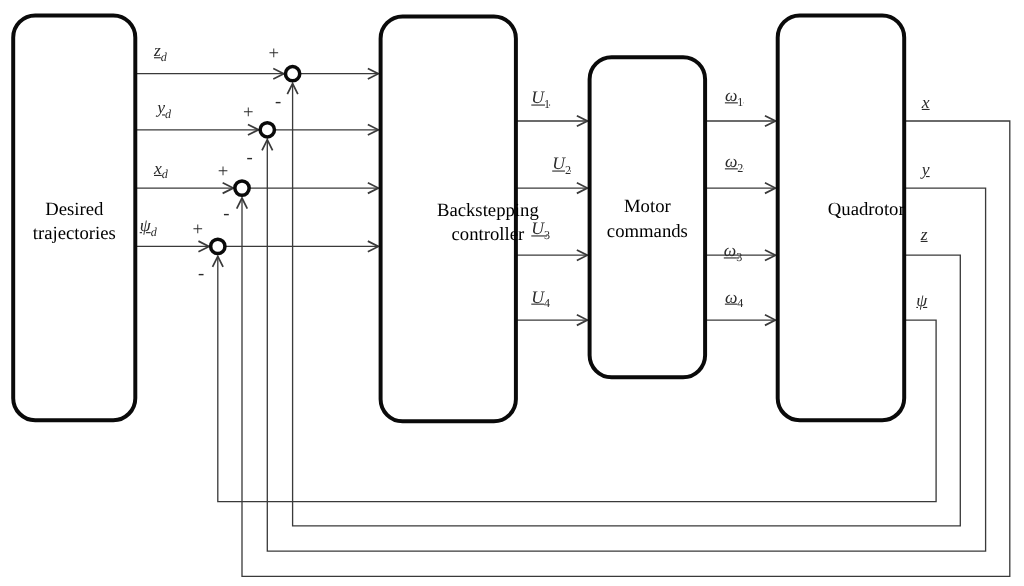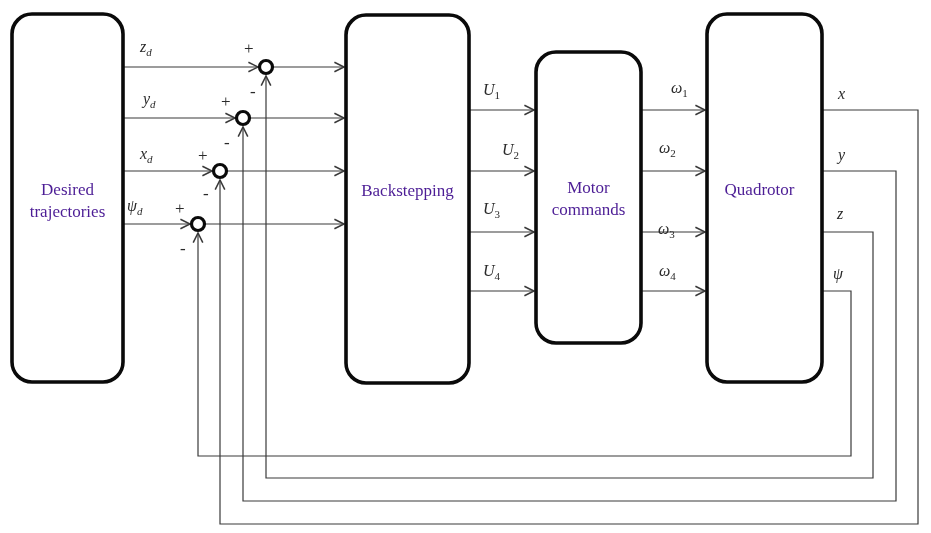--- a/index.html
+++ b/index.html
@@ -8,32 +8,33 @@
     width: 931px;
     height: 533px;
     background: #ffffff;
     font-family: "Liberation Serif", serif;
     overflow: hidden;
   }
   .canvas svg { position: absolute; left: 0; top: 0; }
   .block-label {
     position: absolute;
     text-align: center;
-    color: #4c1d95;
+    color: #000000;
     font-size: 17px;
     line-height: 22px;
     white-space: nowrap;
   }
   .block-label span { display: block; }
   .sig {
     position: absolute;
     font-size: 16px;
     font-style: italic;
     color: #2a2a2a;
     white-space: nowrap;
+    text-decoration: underline;
   }
   .sig sub { font-size: 11px; font-style: normal; line-height: 0; }
   .sig sub.it { font-style: italic; }
   .sign {
     position: absolute;
     font-size: 17px;
     color: #2a2a2a;
     line-height: 17px;
   }
 </style>
@@ -87,42 +88,43 @@
       <circle cx="243" cy="118" r="6.5"></circle>
       <circle cx="220" cy="171" r="6.5"></circle>
       <circle cx="198" cy="224" r="6.5"></circle>
     </g>
   </svg>
 
   <div class="block-label" style="left:12px; top:179px; width:111px;">
     <span>Desired</span>
     <span>trajectories</span>
   </div>
-  <div class="block-label" style="left:346px; top:180px; width:123px;">
+  <div class="block-label" style="left:346px; top:180px; width:123px;padding-left:36px;">
     <span>Backstepping</span>
+    <span>controller</span>
   </div>
   <div class="block-label" style="left:536px; top:177px; width:105px;">
     <span>Motor</span>
     <span>commands</span>
   </div>
-  <div class="block-label" style="left:707px; top:179px; width:105px;">
+  <div class="block-label" style="left:707px; top:179px; width:105px;padding-left:28px;">
     <span>Quadrotor</span>
   </div>
 
   <span class="sig" style="left:140px; top:38px;"><i>z</i><sub class="it">d</sub></span>
   <span class="sig" style="left:143px; top:90px;"><i>y</i><sub class="it">d</sub></span>
   <span class="sig" style="left:140px; top:145px;text-align:right;"><i>x</i><sub class="it">d</sub></span>
   <span class="sig" style="left:127px; top:197px;text-align:right;"><i>ψ</i><sub class="it">d</sub></span>
 
   <span class="sig" style="left:483px; top:81px;"><i>U</i><sub>1</sub></span>
   <span class="sig" style="left:502px; top:141px;"><i>U</i><sub>2</sub></span>
   <span class="sig" style="left:483px; top:200px;"><i>U</i><sub>3</sub></span>
   <span class="sig" style="left:483px; top:262px;"><i>U</i><sub>4</sub></span>
 
-  <span class="sig" style="left:659px; top:79px;margin-left:12px;"><i>ω</i><sub>1</sub></span>
+  <span class="sig" style="left:659px; top:79px;"><i>ω</i><sub>1</sub></span>
   <span class="sig" style="left:659px; top:139px;"><i>ω</i><sub>2</sub></span>
   <span class="sig" style="left:658px; top:200px;margin-top:20px;"><i>ω</i><sub>3</sub></span>
   <span class="sig" style="left:659px; top:262px;"><i>ω</i><sub>4</sub></span>
 
   <span class="sig" style="left:838px; top:85px;"><i>x</i></span>
   <span class="sig" style="left:838px; top:146px;"><i>y</i></span>
   <span class="sig" style="left:837px; top:205px;"><i>z</i></span>
   <span class="sig" style="left:833px; top:265px;"><i>ψ</i></span>
 
   <span class="sign" style="left:244px; top:40px;">+</span>

